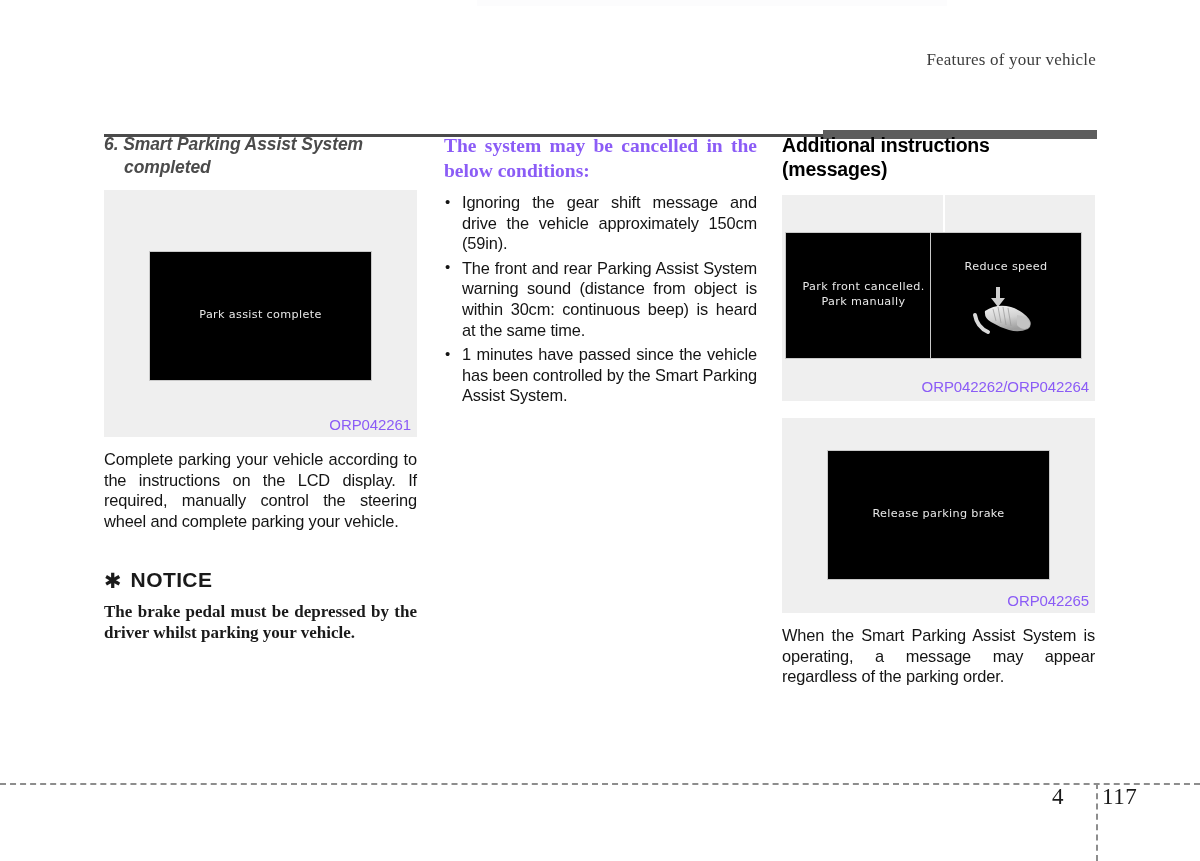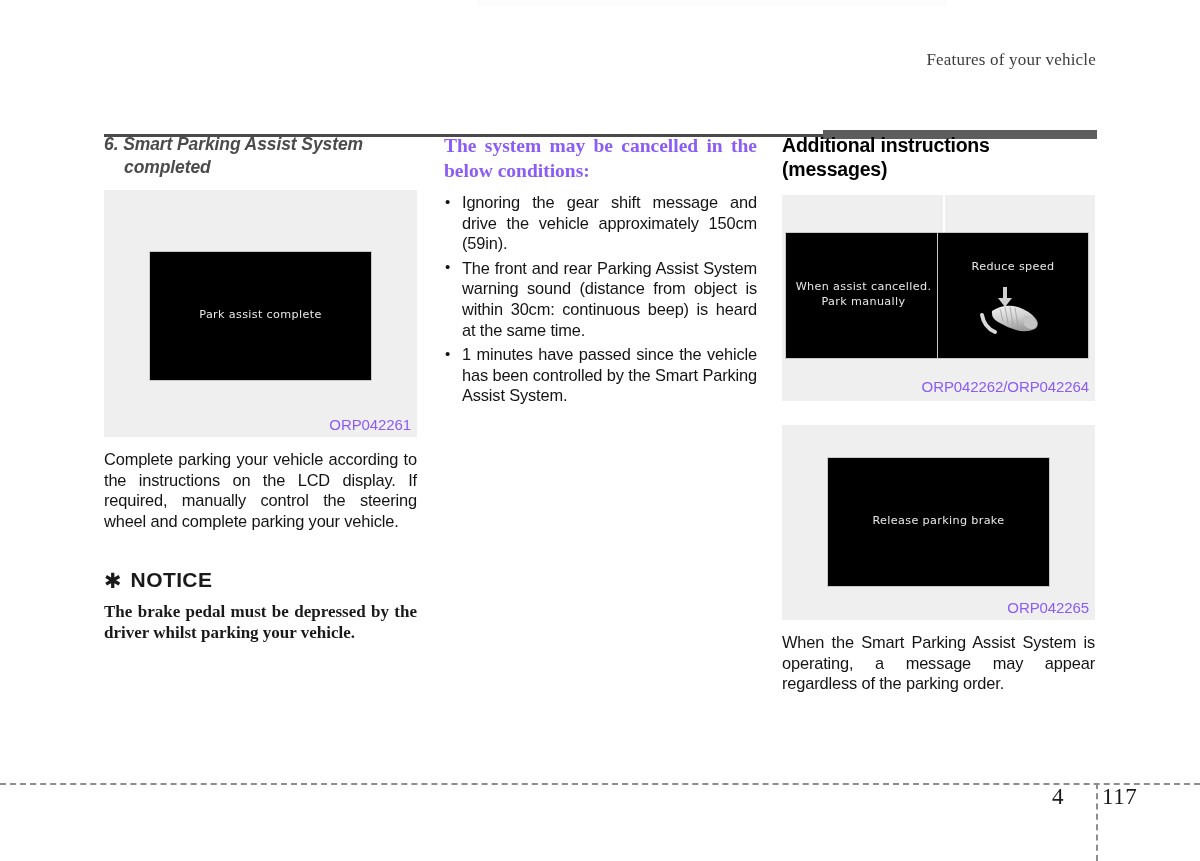--- a/index.html
+++ b/index.html
@@ -248,21 +248,21 @@
   }
   #fig-2 .lcd-left {
     position: absolute;
     left: 4px;
     top: 38px;
     width: 155px;
     height: 125px;
   }
   #fig-2 .lcd-right {
     position: absolute;
-    left: 156px;
+    left: 149px;
     top: 38px;
     width: 150px;
     height: 125px;
   }
   #fig-2 .lcd-left .lcd-text { top: 46px; }
   #fig-2 .lcd-right .lcd-text { top: 26px; }
   .pedal-icon {
     position: absolute;
     left: 50%;
     top: 52px;
@@ -379,21 +379,21 @@
 
     <h2 class="heading-sans">
       <span>Additional instructions</span><br>
       <span>(messages)</span>
     </h2>
 
     <div class="figure" id="fig-2">
       <div class="panel-split"></div>
 
       <div class="lcd lcd-left">
-        <div class="lcd-text">When assist cancelled.
+        <div class="lcd-text">Park front cancelled.
 Park manually</div>
       </div>
 
       <div class="lcd lcd-right">
         <div class="lcd-text">Reduce speed</div>
         <svg class="pedal-icon" viewBox="0 0 70 56">
           <defs>
             <linearGradient id="shoeGrad" x1="0" y1="0" x2="0.3" y2="1">
               <stop offset="0%" stop-color="#f2f2f2"></stop>
               <stop offset="55%" stop-color="#d2d2d2"></stop>
@@ -415,21 +415,21 @@
             <line x1="27" y1="22" x2="30" y2="38"></line>
             <line x1="32" y1="22" x2="35" y2="40"></line>
             <line x1="37" y1="23" x2="40" y2="41"></line>
           </g>
         </svg>
       </div>
 
       <div class="figure-caption">ORP042262/ORP042264</div>
     </div>
 
-    <div class="figure" id="fig-3" style="margin-top:24px;">
+    <div class="figure" id="fig-3" style="margin-top:17px;">
       <div class="lcd">
         <div class="lcd-text">Release parking brake</div>
       </div>
       <div class="figure-caption">ORP042265</div>
     </div>
 
     <p class="body-text" style="margin-top:12px;">When the Smart Parking Assist System is operating, a message may appear regardless of the parking order.</p>
 
   </div>
 

